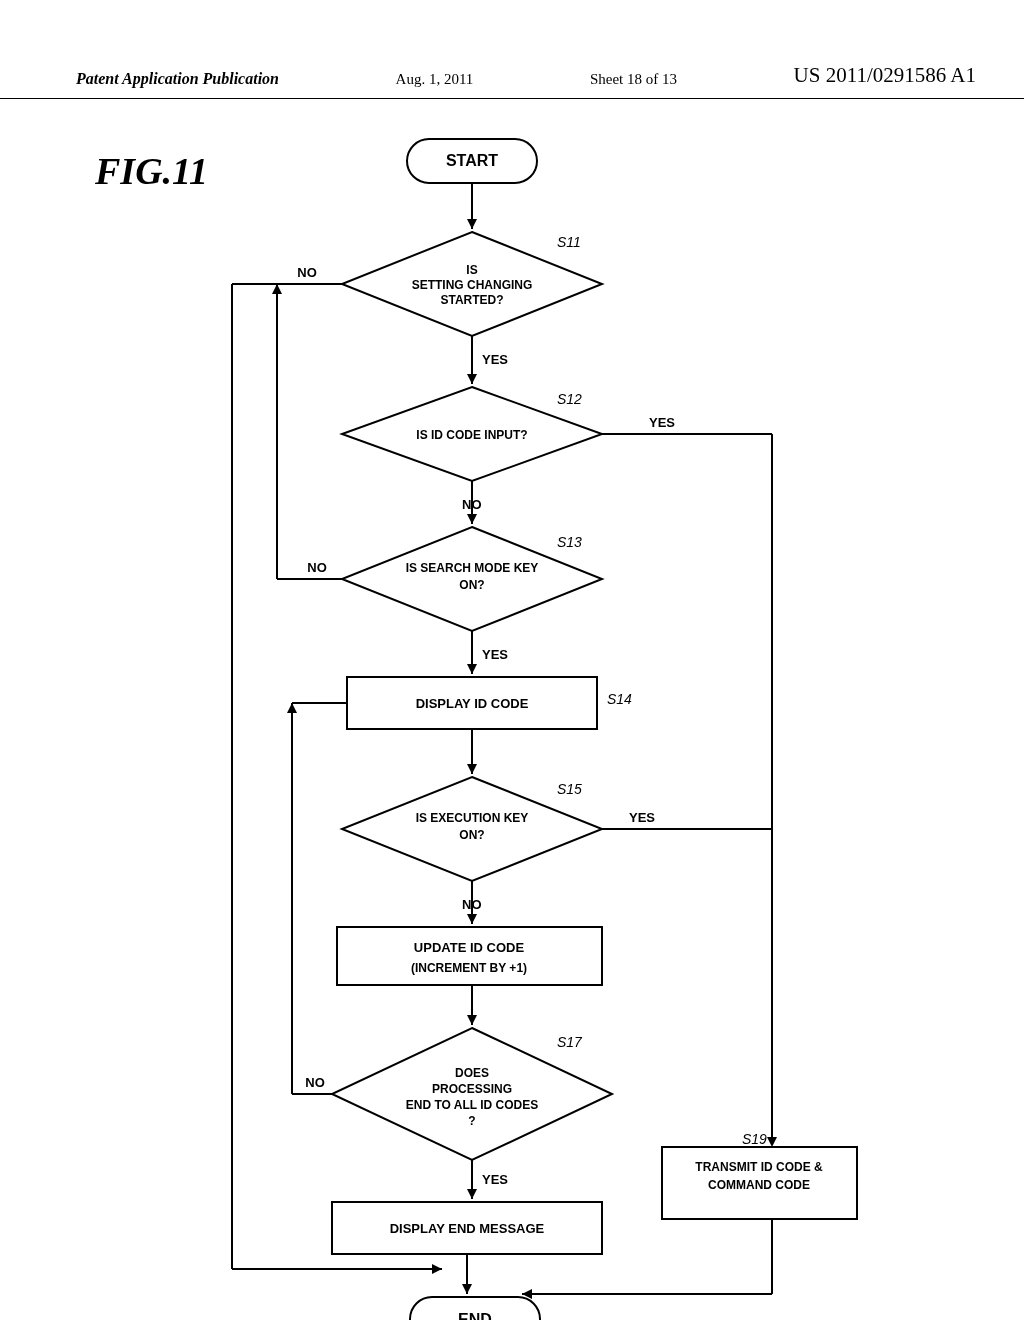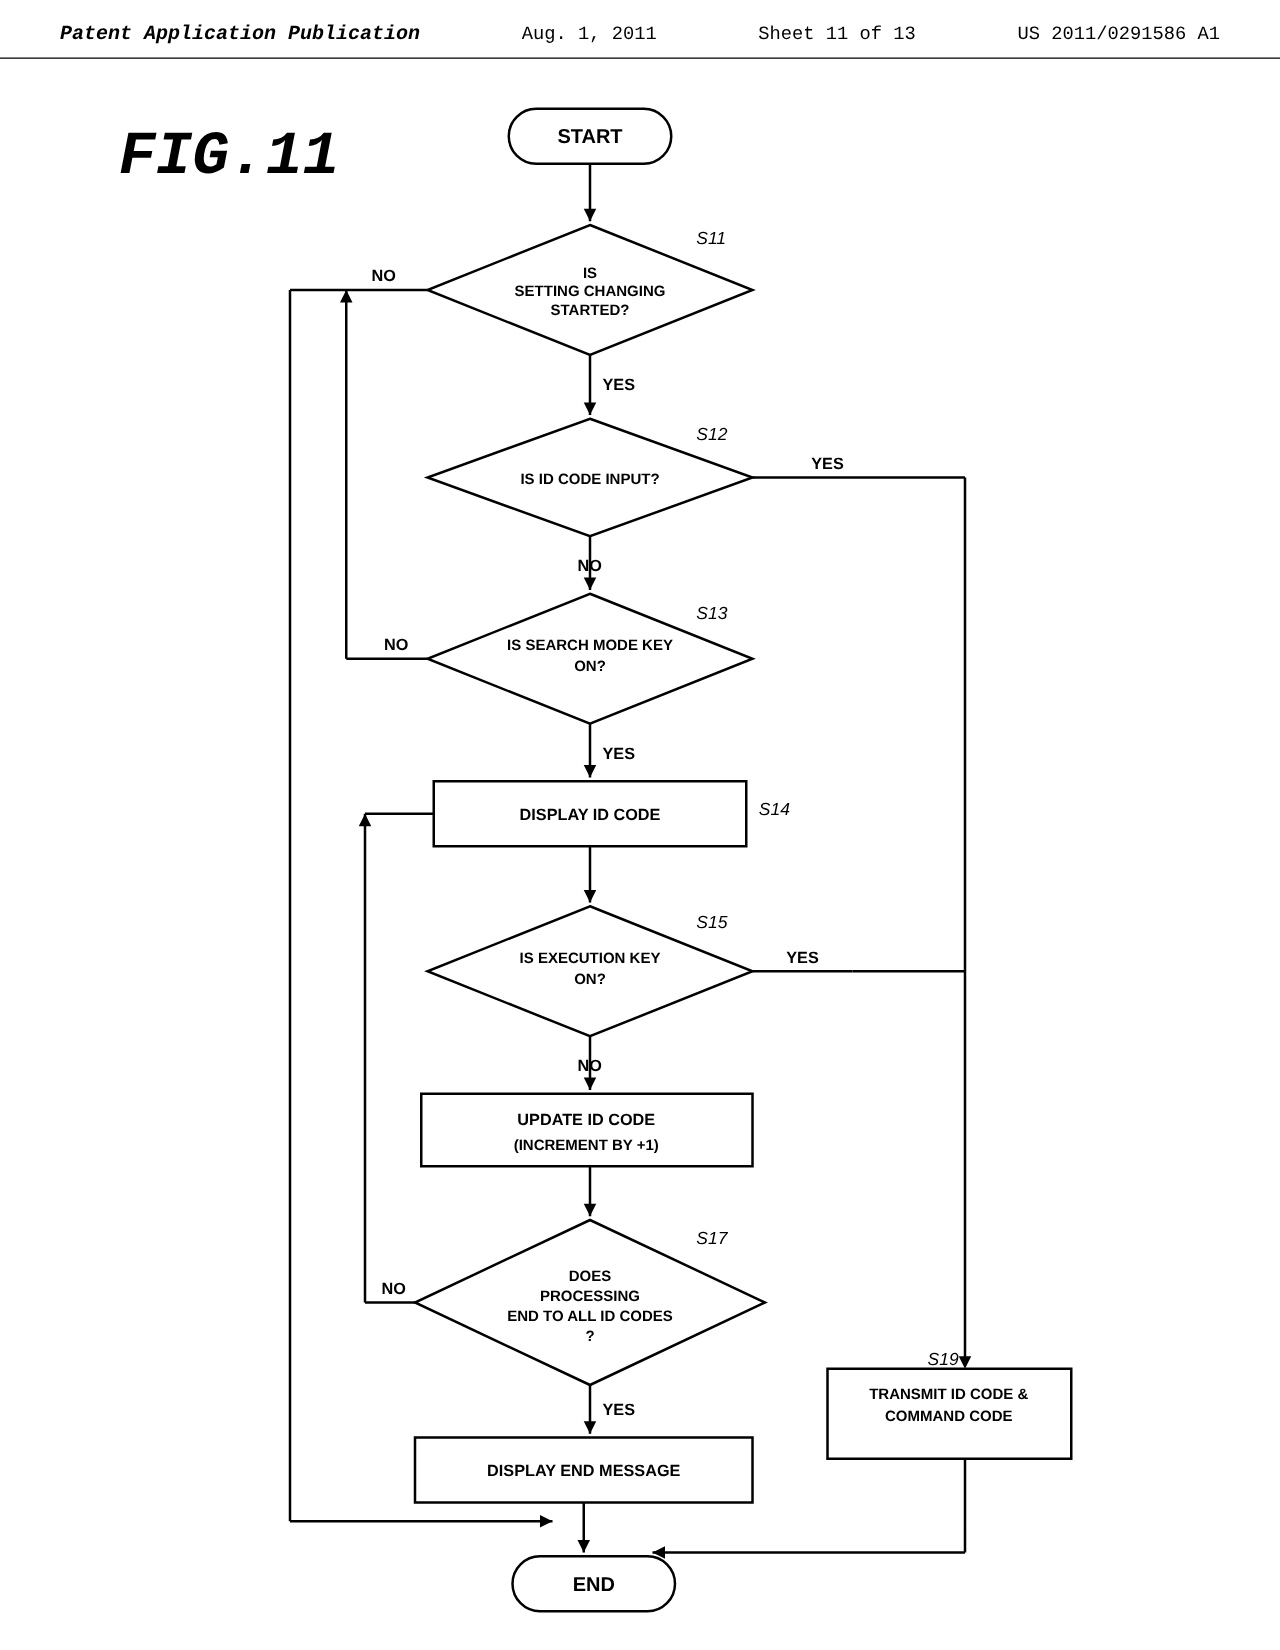--- a/index.html
+++ b/index.html
@@ -9,75 +9,75 @@
       background: #fff;
       font-family: 'Times New Roman', Times, serif;
       position: relative;
       overflow: hidden;
     }
 
     .header {
       display: flex;
       justify-content: space-between;
       align-items: flex-end;
-      padding: 18px 48px 10px 48px;
+      padding: 18px 48px 10px 76px;
       border-bottom: 1px solid #000;
       font-size: 15px;
-      font-family: Liberation Mono, monospace;
     }
 
     .header-left {
       font-style: italic;
       font-weight: bold;
       font-size: 16px;
     }
 
     .header-center {
       font-size: 15px;
     }
 
     .header-right {
-      font-size: 15px;
+      font-size: 21px;
+      margin-top: 45px;
     }
 
     .diagram-area {
       display: flex;
       justify-content: center;
       align-items: flex-start;
       padding-top: 30px;
       position: relative;
       width: 100%;
       height: calc(100% - 60px);
     }
 
     .fig-label {
       position: absolute;
       left: 95px;
       top: 50px;
-      font-size: 49px;
+      font-size: 38px;
       font-weight: bold;
       font-style: italic;
-      font-family: Liberation Mono, monospace;
+      font-family: Liberation Serif, serif;
     }
 
     
     .flowchart-svg {
       position: absolute;
       left: 50%;
       top: 30px;
       transform: translateX(-50%);
     }
   </style>
 </head>
 <body>
 
 <div class="header">
   <span class="header-left">Patent Application Publication</span>
   <span class="header-center">Aug. 1, 2011</span>
-  <span class="header-center">Sheet 11 of 13</span>
+  <span class="header-center">Sheet 18 of 13</span>
   <span class="header-right">US 2011/0291586 A1</span>
 </div>
 
 <div class="diagram-area">
   <div class="fig-label">FIG.11</div>
 
   <svg class="flowchart-svg" width="720" height="1220" viewBox="0 0 720 1220">
 
     <rect x="255" y="10" width="130" height="44" rx="22" ry="22" fill="white" stroke="black" stroke-width="2"></rect>
     <text x="320" y="37" text-anchor="middle" font-size="16" font-weight="bold" font-family="Arial, sans-serif">START</text>

